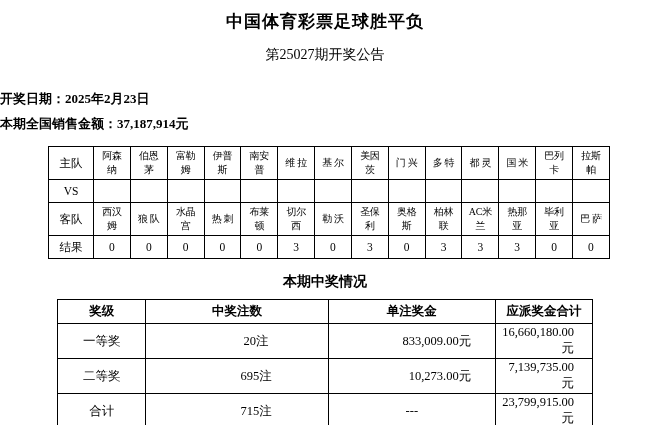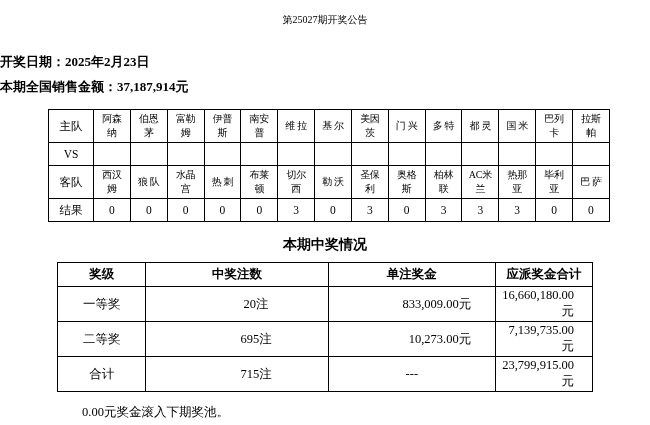--- a/index.html
+++ b/index.html
@@ -22,21 +22,21 @@
   }
   .title {
     text-align: center;
     font-size: 17px;
     font-weight: bold;
     letter-spacing: 1px;
     margin-top: 10px;
   }
   .subtitle {
     text-align: center;
-    font-size: 10px;
+    font-size: 14px;
     margin-top: 13px;
   }
   .info-block {
     margin-top: 22px;
     font-size: 13px;
     line-height: 25px;
     font-weight: bold;
   }
   .info-line {
     font-weight: bold;
@@ -122,20 +122,21 @@
     margin-top: 12px;
     padding-left: 82px;
     font-size: 12.5px;
   }
 </style>
 </head>
 <body>
 
 <div class="page">
 
+  <div class="title">中国体育彩票足球胜平负</div>
   <div class="subtitle">第25027期开奖公告</div>
 
   <div class="info-block">
     <div class="info-line">开奖日期：2025年2月23日</div>
     <div class="info-line">本期全国销售金额：37,187,914元</div>
   </div>
 
   <div class="match-wrap">
     <table class="match">
       <tbody>

